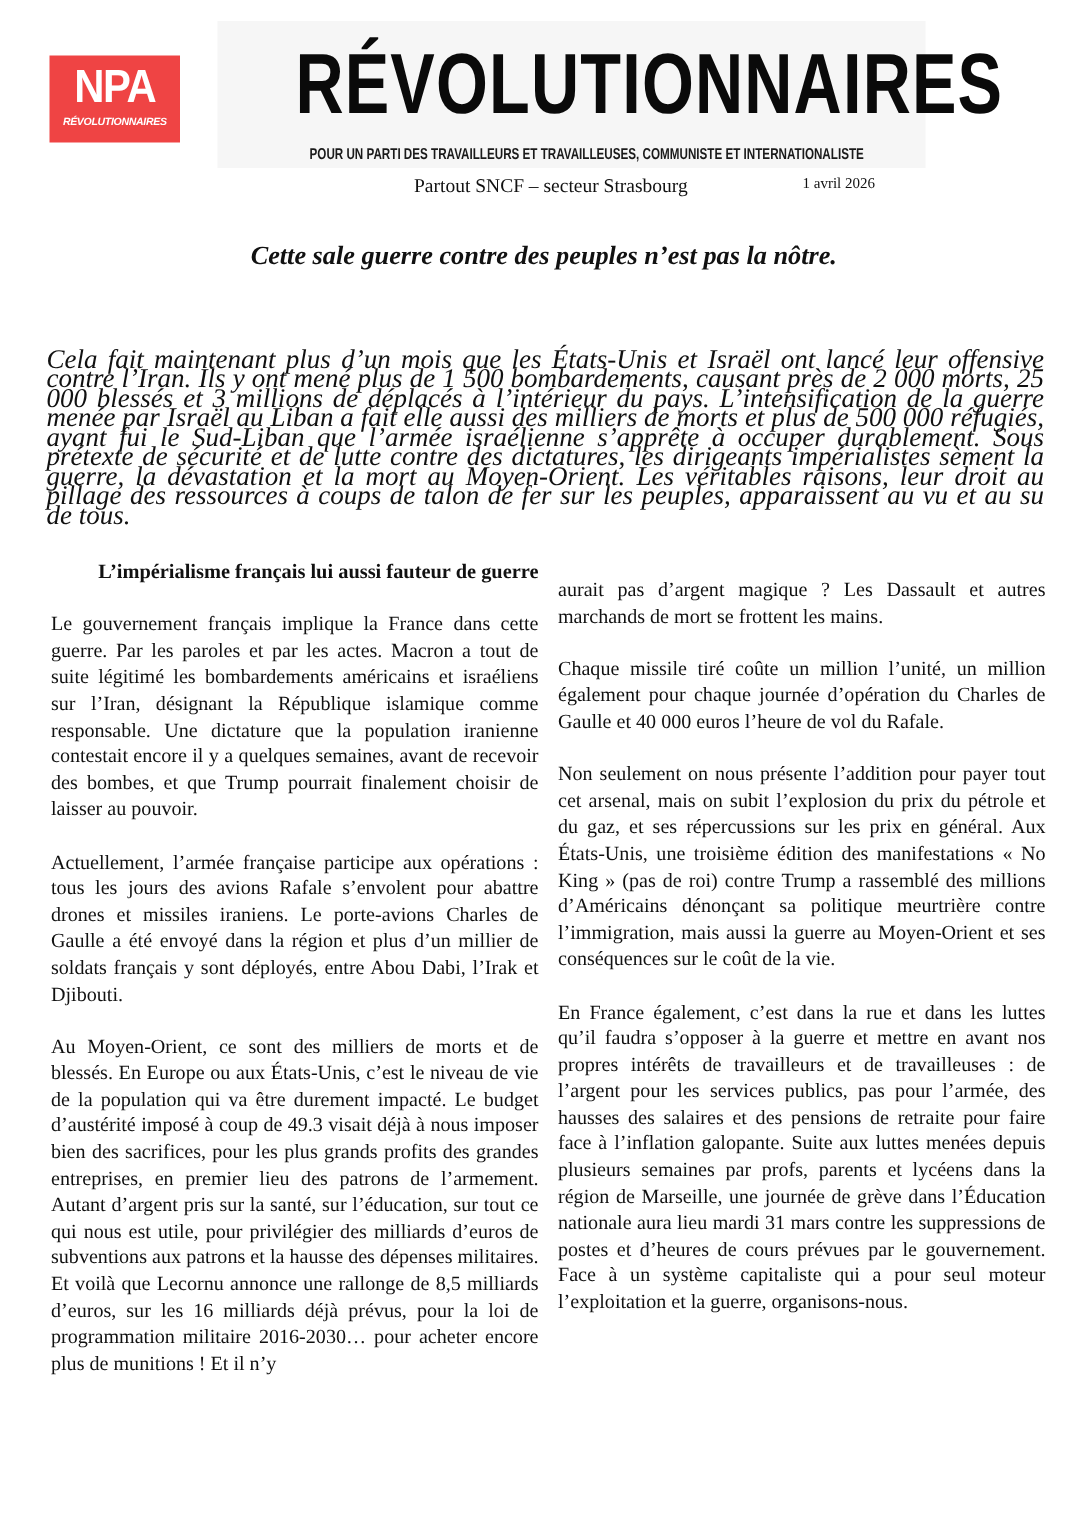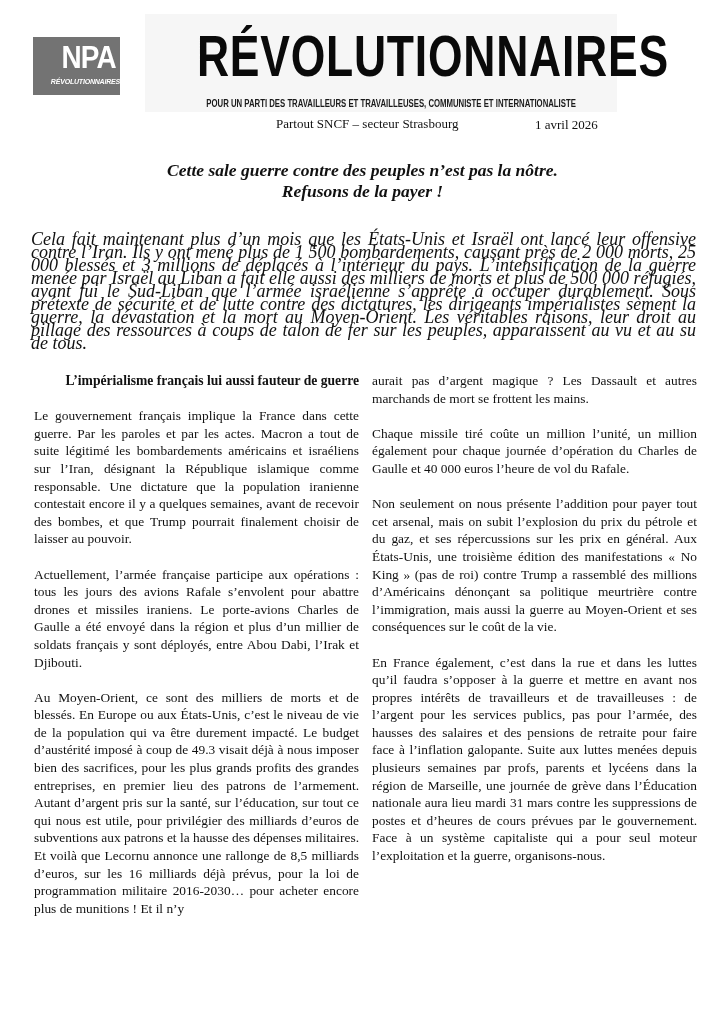--- a/index.html
+++ b/index.html
@@ -1,29 +1,29 @@
 <!DOCTYPE html>
 <html><head>
 <meta charset="utf-8">
 <style>
   html, body { margin: 0; padding: 0; background: #ffffff; }
   body { width: 725px; height: 1024px; position: relative; overflow: hidden; color: #111; font-family: "Liberation Serif", serif; }
-  .logo { position: absolute; left: 33px; top: 37px; width: 87px; height: 58px; background: #737373; color: #fff; text-align: right; }
+  .logo { position: absolute; left: 33px; top: 37px; width: 87px; height: 58px; background: #ef4444; color: #fff; text-align: center; }
   .logo .npa { font-family: "Liberation Sans", sans-serif; font-weight: bold; font-size: 31px; line-height: 32px; margin-top: 5px; letter-spacing: -1px; transform: scaleX(0.9); }
   .logo .sub { font-family: "Liberation Sans", sans-serif; font-weight: bold; font-style: italic; font-size: 7px; letter-spacing: -0.2px; margin-top: 4px; }
   .masthead { position: absolute; left: 145px; top: 14px; width: 472px; height: 98px; background: #f6f6f6; }
   .masthead .title { position: absolute; left: 0; width: 472px; top: 12px; text-align: center; font-family: "Liberation Sans", sans-serif; font-weight: bold; font-size: 57px; line-height: 60px; letter-spacing: 1px; transform: scaleX(0.78); transform-origin: center; color: #0a0a0a; }
   .masthead .tagline { position: absolute; left: 0; width: 472px; top: 83px; text-align: center; font-family: "Liberation Sans", sans-serif; font-weight: bold; font-size: 10.5px; transform: scaleX(0.74); transform-origin: center; white-space: nowrap; color: #1a1a1a; }
   .bulletin { position: absolute; top: 116px; left: 276px; font-size: 13px; }
-  .date { position: absolute; top: 117px; left: 535px; font-size: 13px; }
+  .date { position: absolute; top: 117px; left: 535px; font-size: 10px; }
   .headline { position: absolute; top: 160px; left: 0; width: 725px; text-align: center; font-weight: bold; font-style: italic; font-size: 17.5px; line-height: 21px; }
   .intro { position: absolute; top: 233px; left: 31px; width: 665px; font-style: italic; font-size: 18px; line-height: 13px; text-align: justify; }
   .col { position: absolute; top: 372px; width: 325px; font-size: 13.4px; line-height: 17.6px; text-align: justify; }
   .col.left { left: 34px; }
-  .col.right { left: 372px; }
+  .col.right { left: 372px; margin-top: 12px; }
   .col h3 { font-size: 13.6px; font-weight: bold; margin: 0 0 17.6px 0; text-align: right; }
   .col p { margin: 0 0 17.6px 0; }
 </style>
 </head>
 <body>
 
 <div class="logo">
   <div class="npa">NPA</div>
   <div class="sub">RÉVOLUTIONNAIRES</div>
 </div>
@@ -31,21 +31,20 @@
 <div class="masthead">
   <div class="title">RÉVOLUTIONNAIRES</div>
   <div class="tagline">POUR UN PARTI DES TRAVAILLEURS ET TRAVAILLEUSES, COMMUNISTE ET INTERNATIONALISTE</div>
 </div>
 
 <div class="bulletin">Partout SNCF – secteur Strasbourg</div>
 <div class="date">1 avril 2026</div>
 
 <div class="headline">
   <div>Cette sale guerre contre des peuples n’est pas la nôtre.</div>
-  <div>Refusons de la payer !</div>
 </div>
 
 <div class="intro">Cela fait maintenant plus d’un mois que les États-Unis et Israël ont lancé leur offensive contre l’Iran. Ils y ont mené plus de 1 500 bombardements, causant près de 2 000 morts, 25 000 blessés et 3 millions de déplacés à l’intérieur du pays. L’intensification de la guerre menée par Israël au Liban a fait elle aussi des milliers de morts et plus de 500 000 réfugiés, ayant fui le Sud-Liban que l’armée israélienne s’apprête à occuper durablement. Sous prétexte de sécurité et de lutte contre des dictatures, les dirigeants impérialistes sèment la guerre, la dévastation et la mort au Moyen-Orient. Les véritables raisons, leur droit au pillage des ressources à coups de talon de fer sur les peuples, apparaissent au vu et au su de tous.</div>
 
 <div class="col left">
   <h3>L’impérialisme français lui aussi fauteur de guerre</h3>
   <p>Le gouvernement français implique la France dans cette guerre. Par les paroles et par les actes. Macron a tout de suite légitimé les bombardements américains et israéliens sur l’Iran, désignant la République islamique comme responsable. Une dictature que la population iranienne contestait encore il y a quelques semaines, avant de recevoir des bombes, et que Trump pourrait finalement choisir de laisser au pouvoir.</p>
   <p>Actuellement, l’armée française participe aux opérations : tous les jours des avions Rafale s’envolent pour abattre drones et missiles iraniens. Le porte-avions Charles de Gaulle a été envoyé dans la région et plus d’un millier de soldats français y sont déployés, entre Abou Dabi, l’Irak et Djibouti.</p>
   <p>Au Moyen-Orient, ce sont des milliers de morts et de blessés. En Europe ou aux États-Unis, c’est le niveau de vie de la population qui va être durement impacté. Le budget d’austérité imposé à coup de 49.3 visait déjà à nous imposer bien des sacrifices, pour les plus grands profits des grandes entreprises, en premier lieu des patrons de l’armement. Autant d’argent pris sur la santé, sur l’éducation, sur tout ce qui nous est utile, pour privilégier des milliards d’euros de subventions aux patrons et la hausse des dépenses militaires. Et voilà que Lecornu annonce une rallonge de 8,5 milliards d’euros, sur les 16 milliards déjà prévus, pour la loi de programmation militaire 2016-2030… pour acheter encore plus de munitions ! Et il n’y</p>
 </div>

